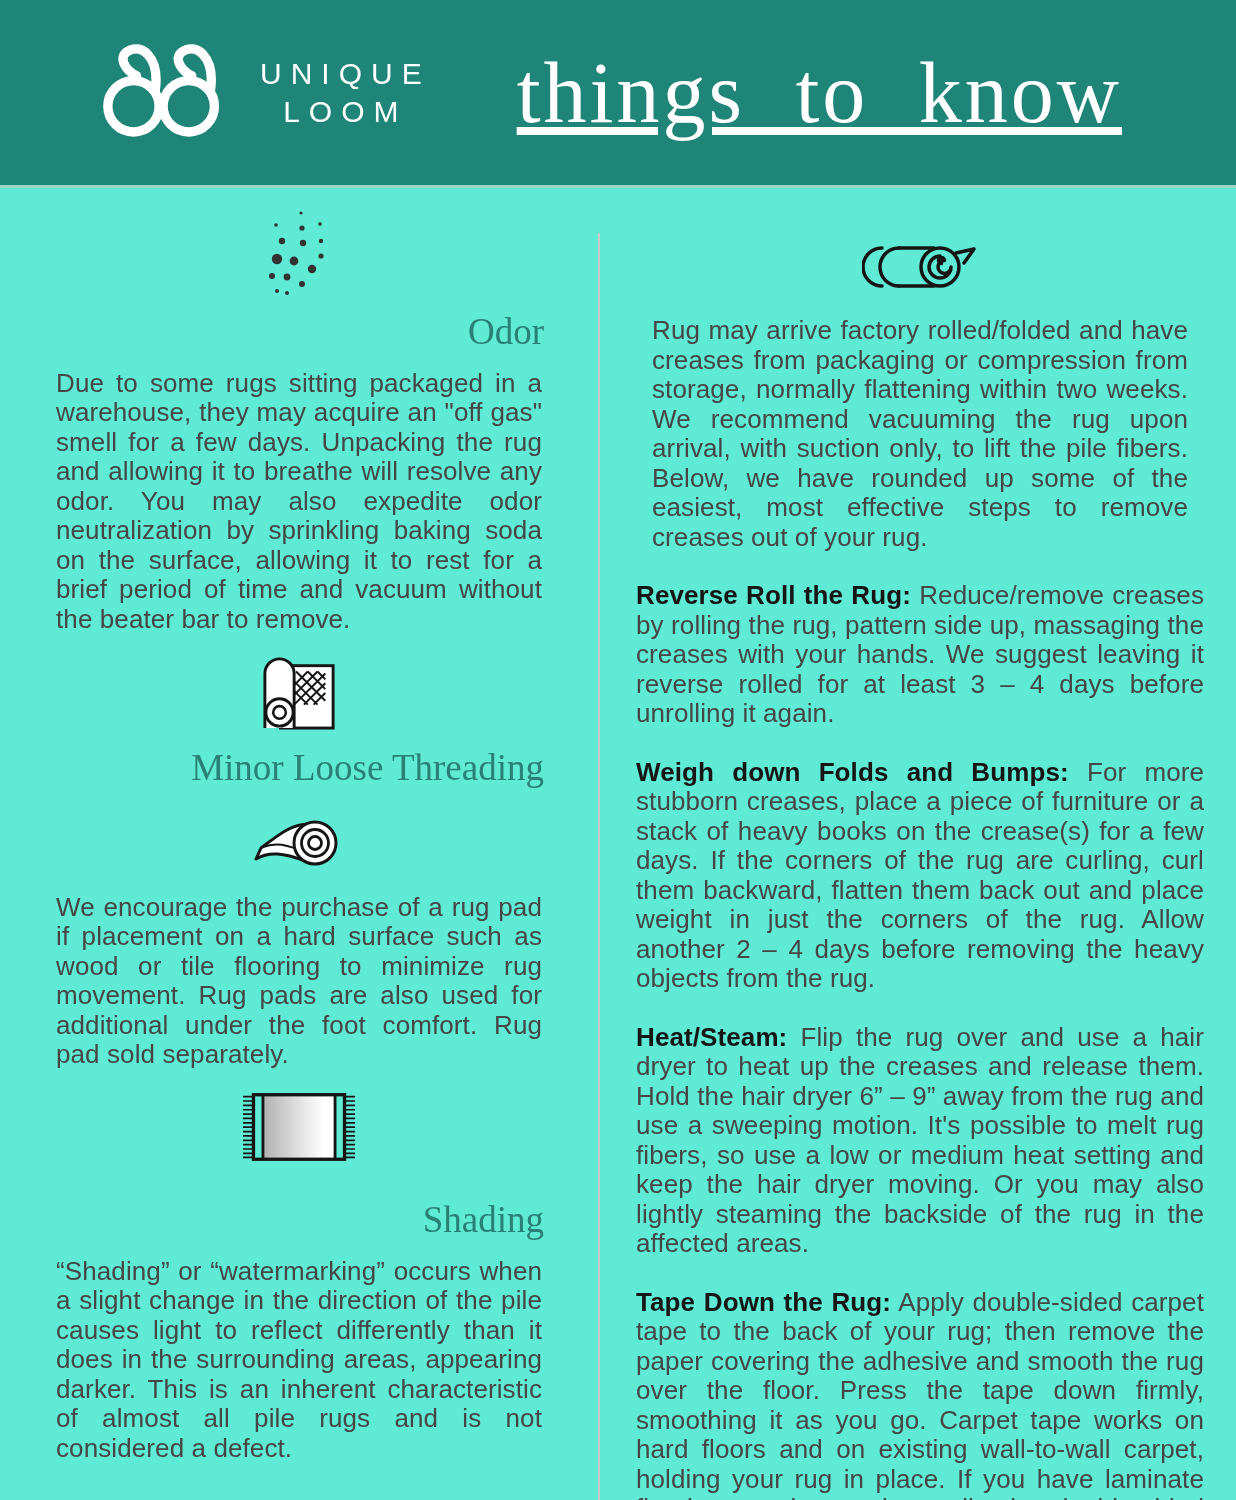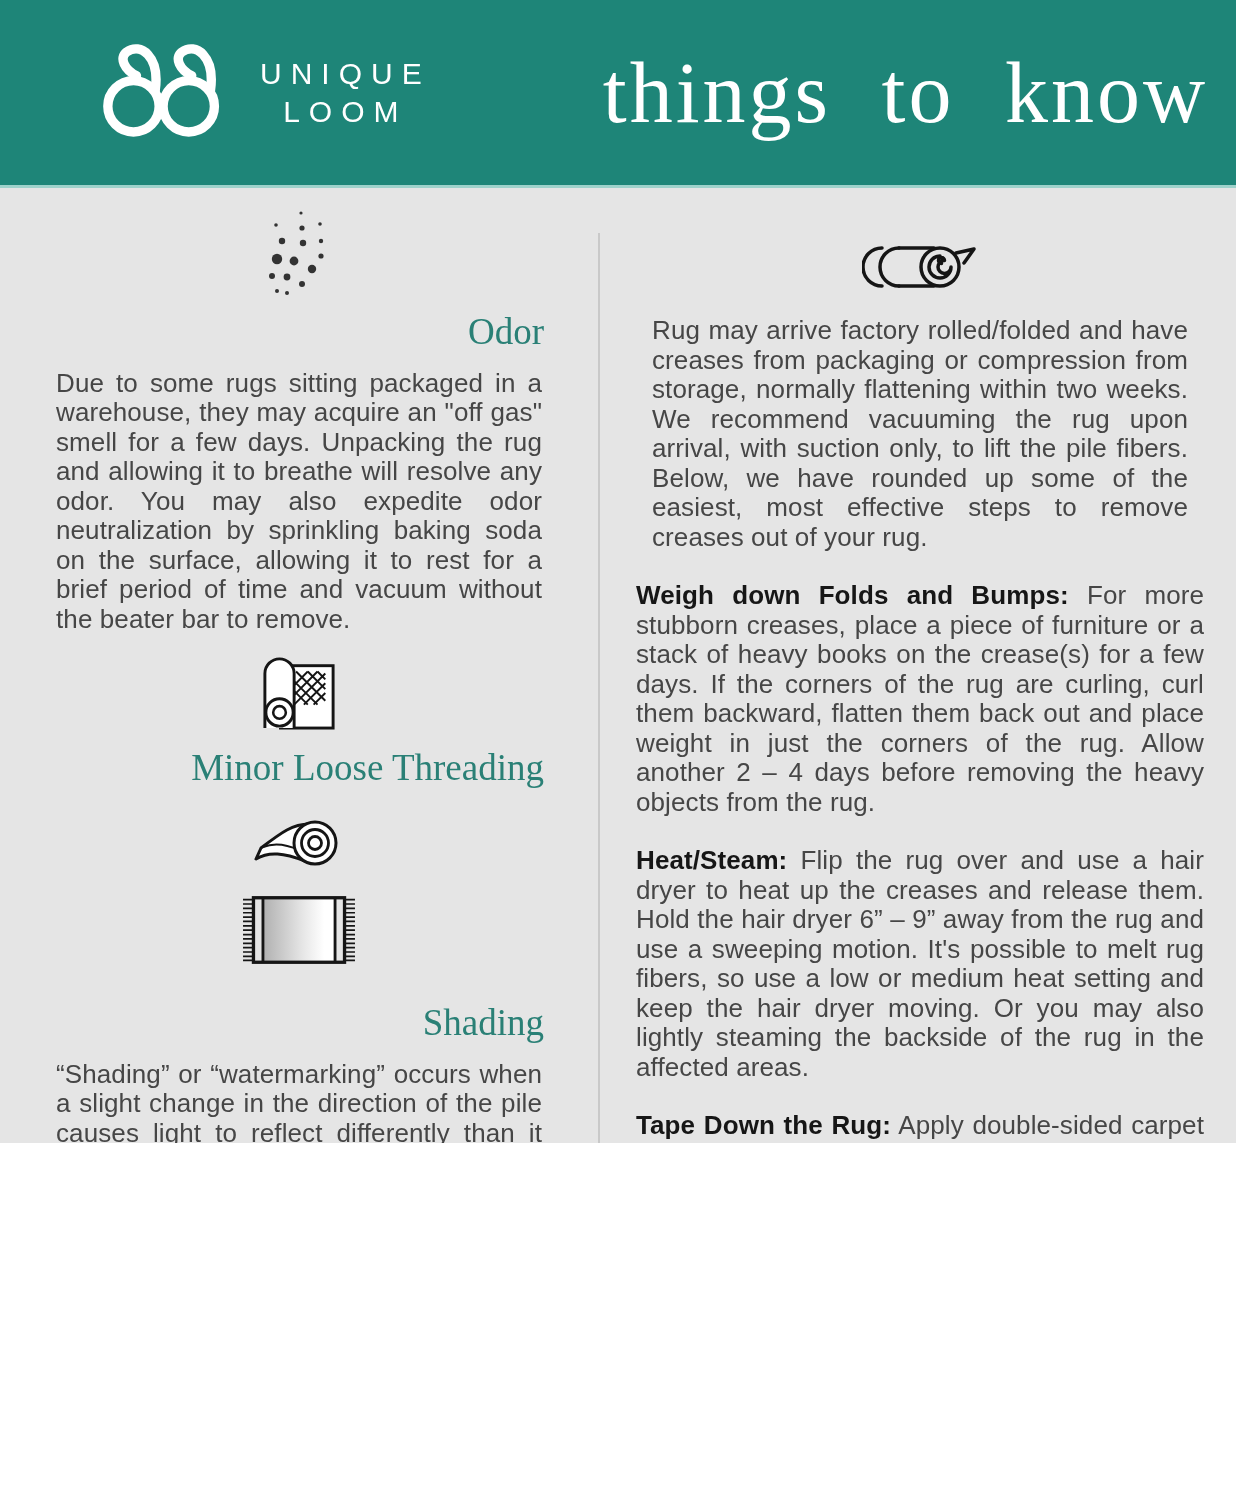--- a/index.html
+++ b/index.html
@@ -1,27 +1,27 @@
 <!DOCTYPE html>
 <html><head>
 <meta charset="utf-8">
 <style>
   html,body{margin:0;padding:0;background:#ffffff;}
-  .page{position:relative;width:1236px;height:1143px;background:#e5e5e5;overflow:hidden;
+  .page{position:relative;width:1236px;height:1500px;background:#5eead4;overflow:hidden;
         font-family:"Liberation Sans", sans-serif;}
 
   
   .banner{display:flex;align-items:center;height:188px;background:#1e8578;
           border-bottom:3px solid #9ed2cb;box-sizing:border-box;padding-left:96px;}
   .logo-wrap{flex:0 0 auto;display:flex;align-items:center;}
   .brand-text{color:#ffffff;font-size:30px;letter-spacing:9px;line-height:1.25;
               margin-left:16px;text-align:center;font-weight:400;}
-  .banner-title{flex:1;text-align:right;color:#ffffff;
+  .banner-title{flex:1;text-align:center;color:#ffffff;
                 font-family:"Liberation Serif", serif;font-size:86px;font-weight:400;
-                letter-spacing:3px;word-spacing:26px;padding-right:28px;white-space:nowrap;}
+                letter-spacing:3px;word-spacing:26px;padding-right:28px;white-space:nowrap;text-decoration:underline;}
 
   
   .content{display:flex;position:relative;}
   .divider{position:absolute;left:598px;top:45px;bottom:0;width:2px;background:#c9c9c9;}
   .col{box-sizing:border-box;}
   .col-left{width:598px;padding:0 40px;}
   .col-right{width:638px;padding:0 32px 0 38px;}
 
   .sec-icon{display:flex;justify-content:center;}
   h2.sec-heading{font-family:Liberation Serif, serif;font-weight:400;color:#2a8076;
@@ -123,20 +123,21 @@
           <svg width="92" height="58" viewBox="0 0 92 58">
             <g stroke="#151515" fill="none" stroke-width="3" stroke-linejoin="round" stroke-linecap="round">
               <path d="M56,9 C40,9 29,17 8,33 L3,44 C16,36 31,38 52,46" fill="#ffffff"></path>
               <path d="M10,32 C22,27 33,29 46,35" stroke-width="2"></path>
               <circle cx="62" cy="28" r="21" fill="#ffffff"></circle>
               <circle cx="62" cy="28" r="13.5" stroke-width="2.8"></circle>
               <circle cx="62" cy="28" r="6.5" stroke-width="2.8"></circle>
             </g>
           </svg>
         </div>
+        <p class="body">We encourage the purchase of a rug pad if placement on a hard surface such as wood or tile flooring to minimize rug movement. Rug pads are also used for additional under the foot comfort. Rug pad sold separately.</p>
       </div>
 
       <div class="sec s4">
         <div class="sec-icon">
           <svg width="118" height="74" viewBox="0 0 124 78">
             <defs>
               <linearGradient id="shadeGrad" x1="0" y1="0" x2="1" y2="0">
                 <stop offset="0" stop-color="#b0b0b0"></stop>
                 <stop offset="0.55" stop-color="#e6e6e6"></stop>
                 <stop offset="0.85" stop-color="#ffffff"></stop>
@@ -169,20 +170,21 @@
               <path d="M37,4 H72"></path>
               <path d="M37,42 H72"></path>
               <circle cx="78" cy="23" r="19"></circle>
               <path d="M78,12 a11,11 0 1 0 11,11 a6.5,6.5 0 1 1 -6.5,-6.5 a3,3 0 1 0 -3,3"></path>
               <path d="M94,9 L112,5 L102,19"></path>
             </g>
           </svg>
         </div>
         <p class="body">Rug may arrive factory rolled/folded and have creases from packaging or compression from storage, normally flattening within two weeks. We recommend vacuuming the rug upon arrival, with suction only, to lift the pile fibers. Below, we have rounded up some of the easiest, most effective steps to remove creases out of your rug.</p>
 
+        <p class="body tip"><b>Reverse Roll the Rug:</b> <span>Reduce/remove creases by rolling the rug, pattern side up, massaging the creases with your hands. We suggest leaving it reverse rolled for at least 3 – 4 days before unrolling it again.</span></p>
 
         <p class="body tip"><b>Weigh down Folds and Bumps:</b> <span>For more stubborn creases, place a piece of furniture or a stack of heavy books on the crease(s) for a few days. If the corners of the rug are curling, curl them backward, flatten them back out and place weight in just the corners of the rug. Allow another 2 – 4 days before removing the heavy objects from the rug.</span></p>
 
         <p class="body tip"><b>Heat/Steam:</b> <span>Flip the rug over and use a hair dryer to heat up the creases and release them. Hold the hair dryer 6” – 9” away from the rug and use a sweeping motion. It's possible to melt rug fibers, so use a low or medium heat setting and keep the hair dryer moving. Or you may also lightly steaming the backside of the rug in the affected areas.</span></p>
 
         <p class="body tip"><b>Tape Down the Rug:</b> <span>Apply double-sided carpet tape to the back of your rug; then remove the paper covering the adhesive and smooth the rug over the floor. Press the tape down firmly, smoothing it as you go. Carpet tape works on hard floors and on existing wall-to-wall carpet, holding your rug in place. If you have laminate flooring, purchase a less adhesive double-sided tape to prevent the laminate from buckling or otherwise being damaged.</span></p>
       </div>
 
     </section>
   </main>

